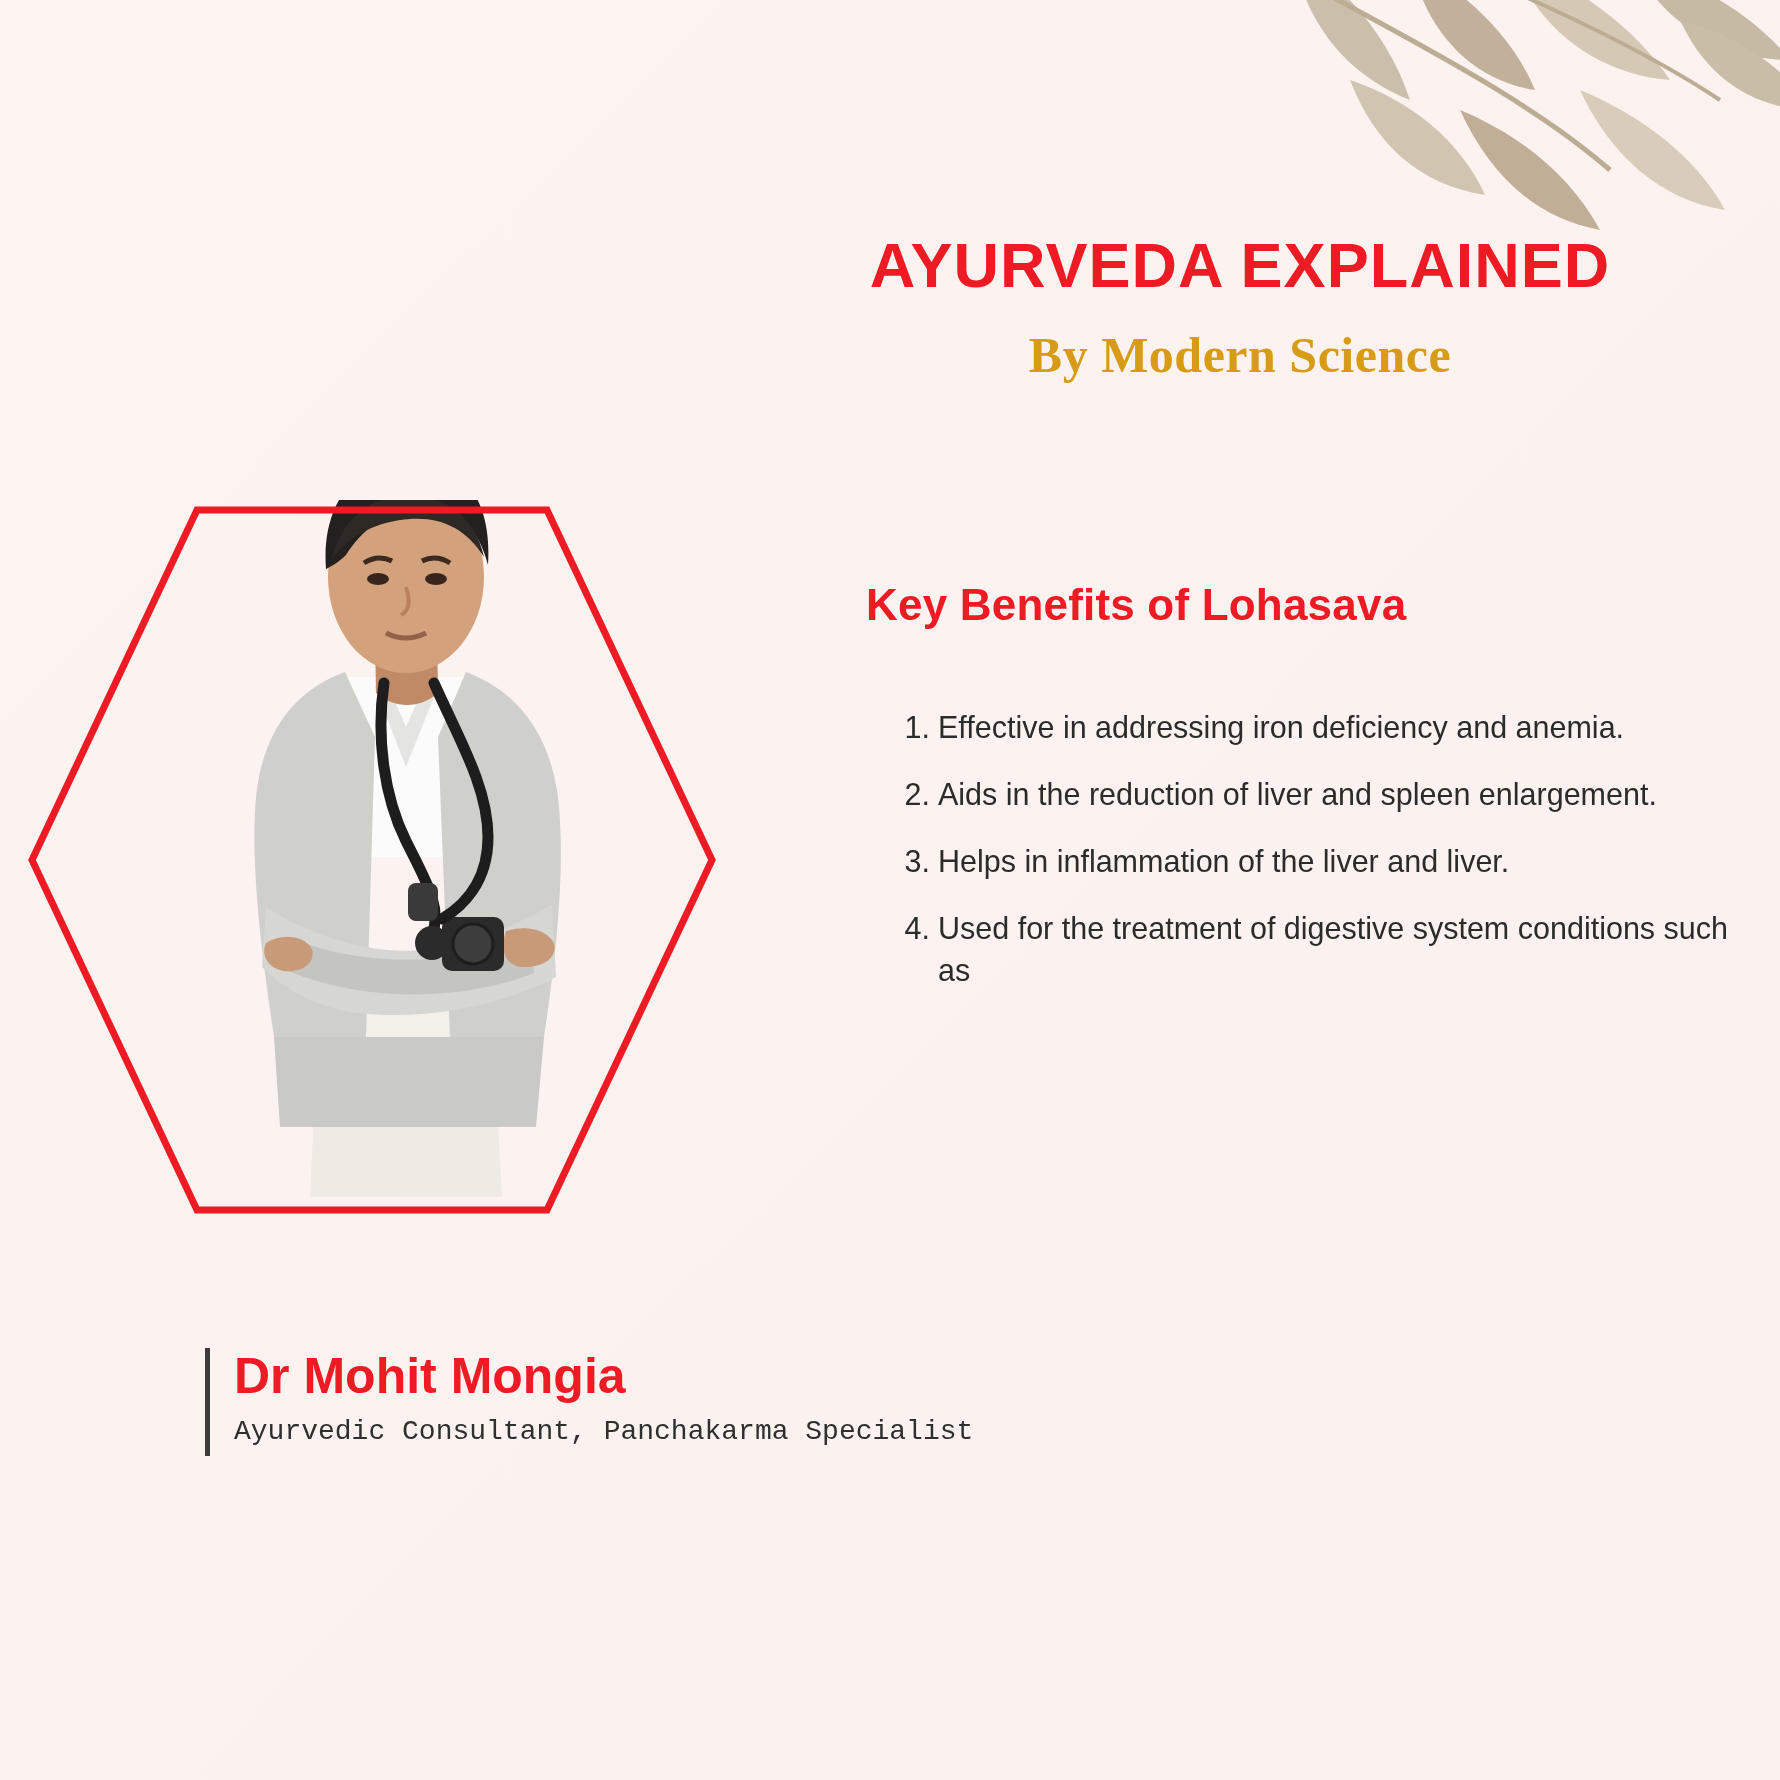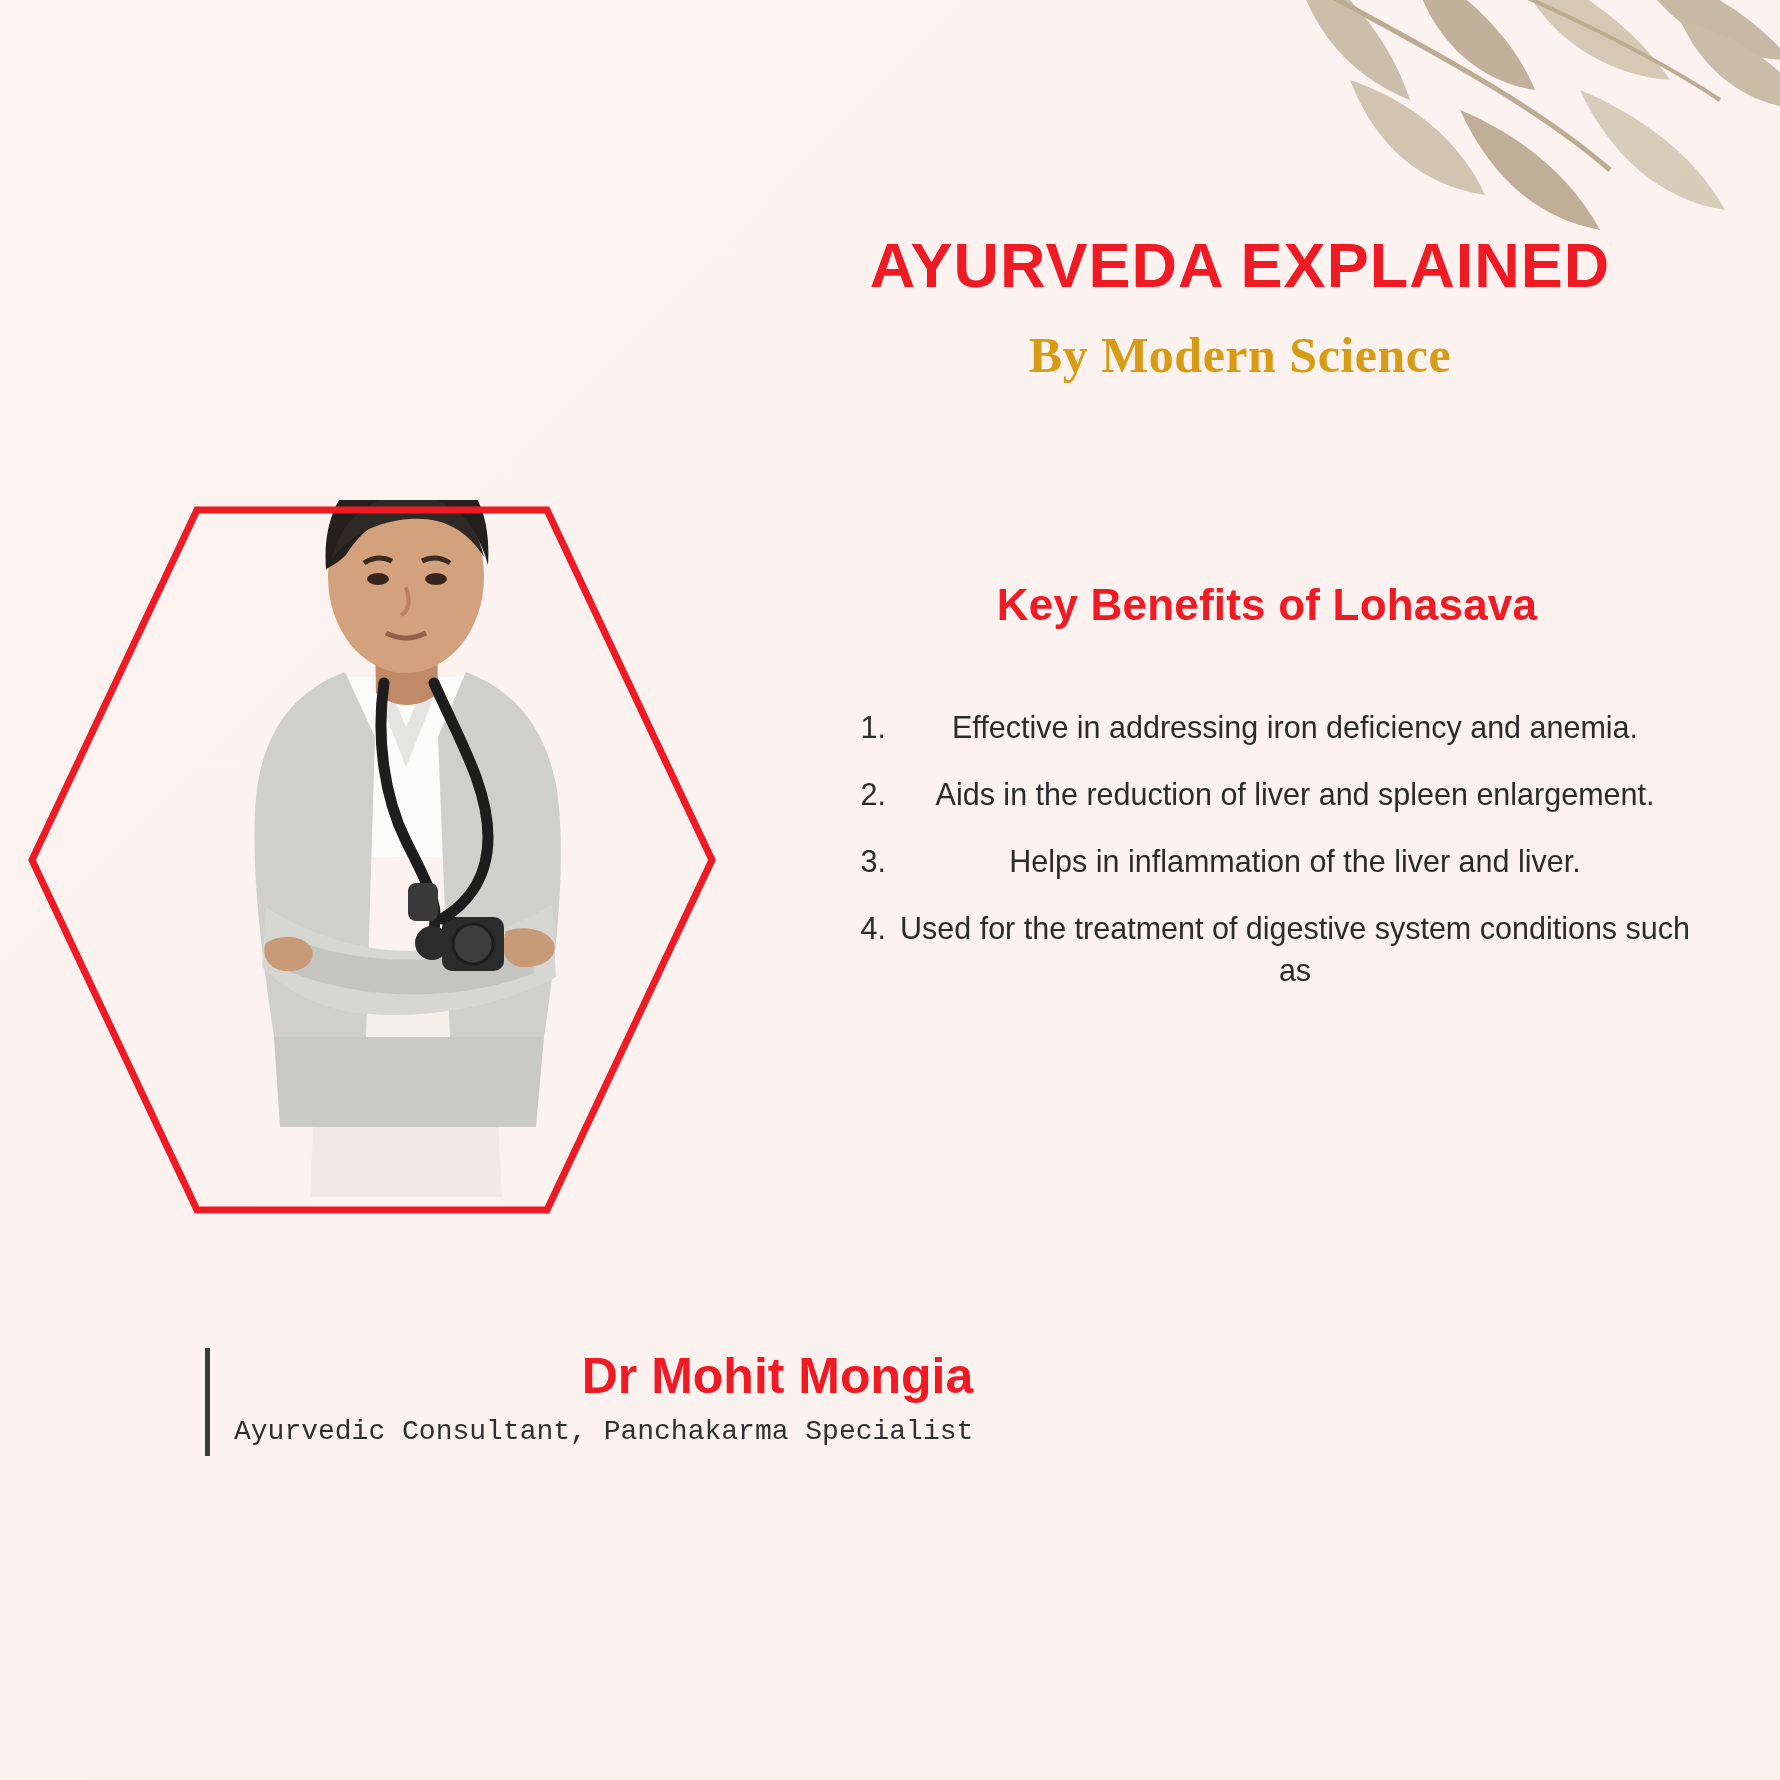--- a/index.html
+++ b/index.html
@@ -85,24 +85,23 @@
     position: absolute;
     left: 148px;
     top: -63px;
     width: 470px;
     height: 760px;
   }
 
   
   .content {
     position: absolute;
-    left: 822px;
+    left: 866px;
     top: 580px;
     width: 890px;
-    text-align: center;
   }
   .section-title {
     font-family: "Liberation Sans", sans-serif;
     font-weight: bold;
     font-size: 44px;
     color: #ef1b24;
     margin: 0 0 76px 0;
     letter-spacing: 0.2px;
   }
   ol.benefits {
@@ -138,21 +137,20 @@
     border-left: 5px solid #3c3c3c;
     min-height: 108px;
   }
   .author-name {
     font-family: "Liberation Sans", sans-serif;
     font-weight: bold;
     font-size: 50px;
     color: #ef1b24;
     margin: 0;
     line-height: 1.12;
-    text-align: right;
   }
   .author-role {
     font-family: Liberation Mono, monospace;
     font-size: 28px;
     color: #2f2f2f;
     margin-top: 12px;
   }
 </style>
 </head>
 <body>

